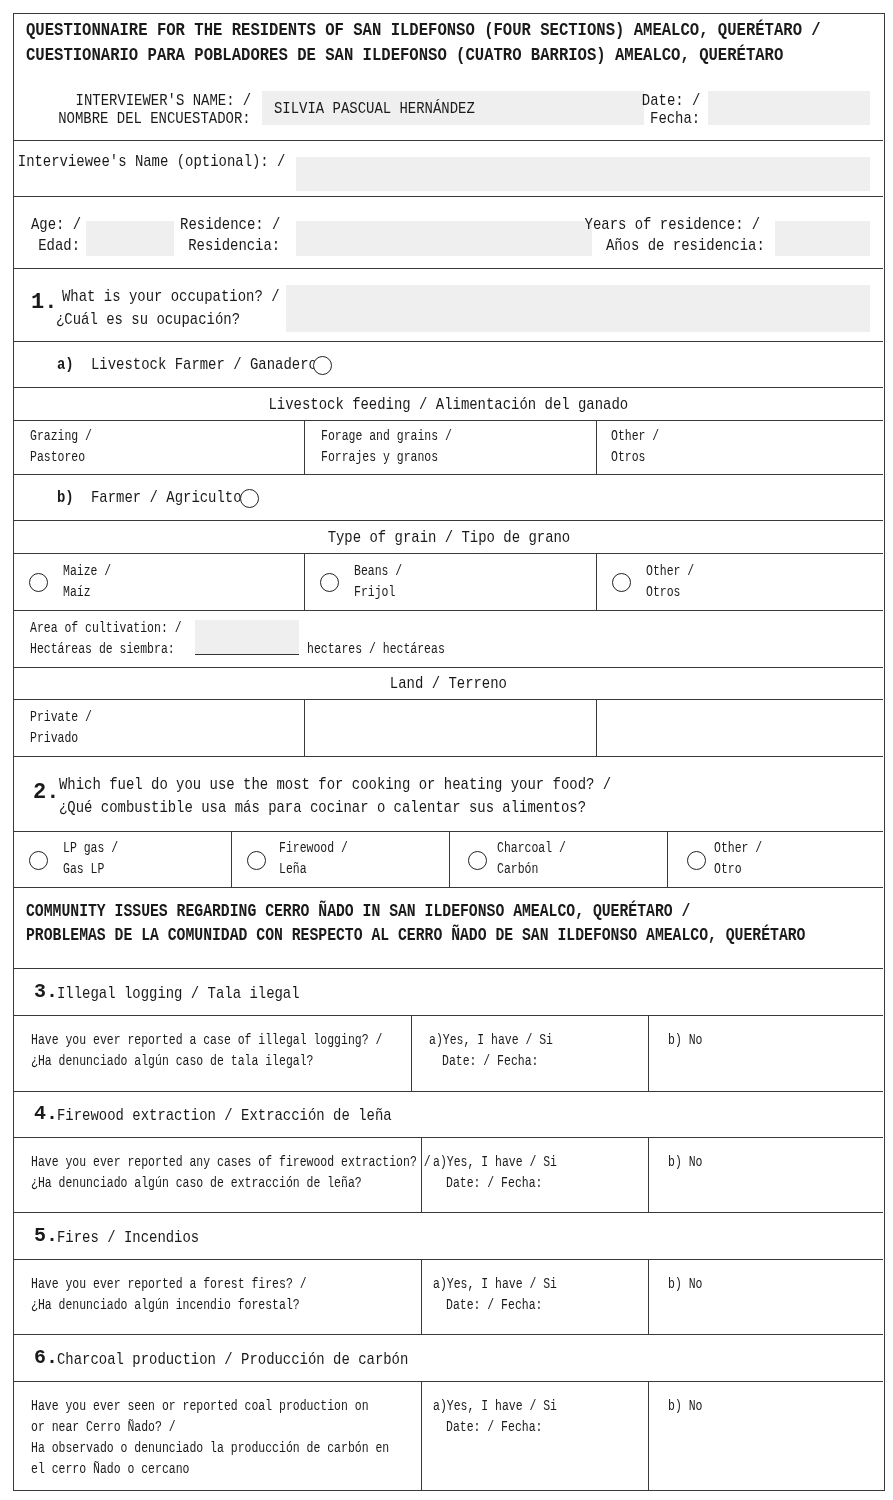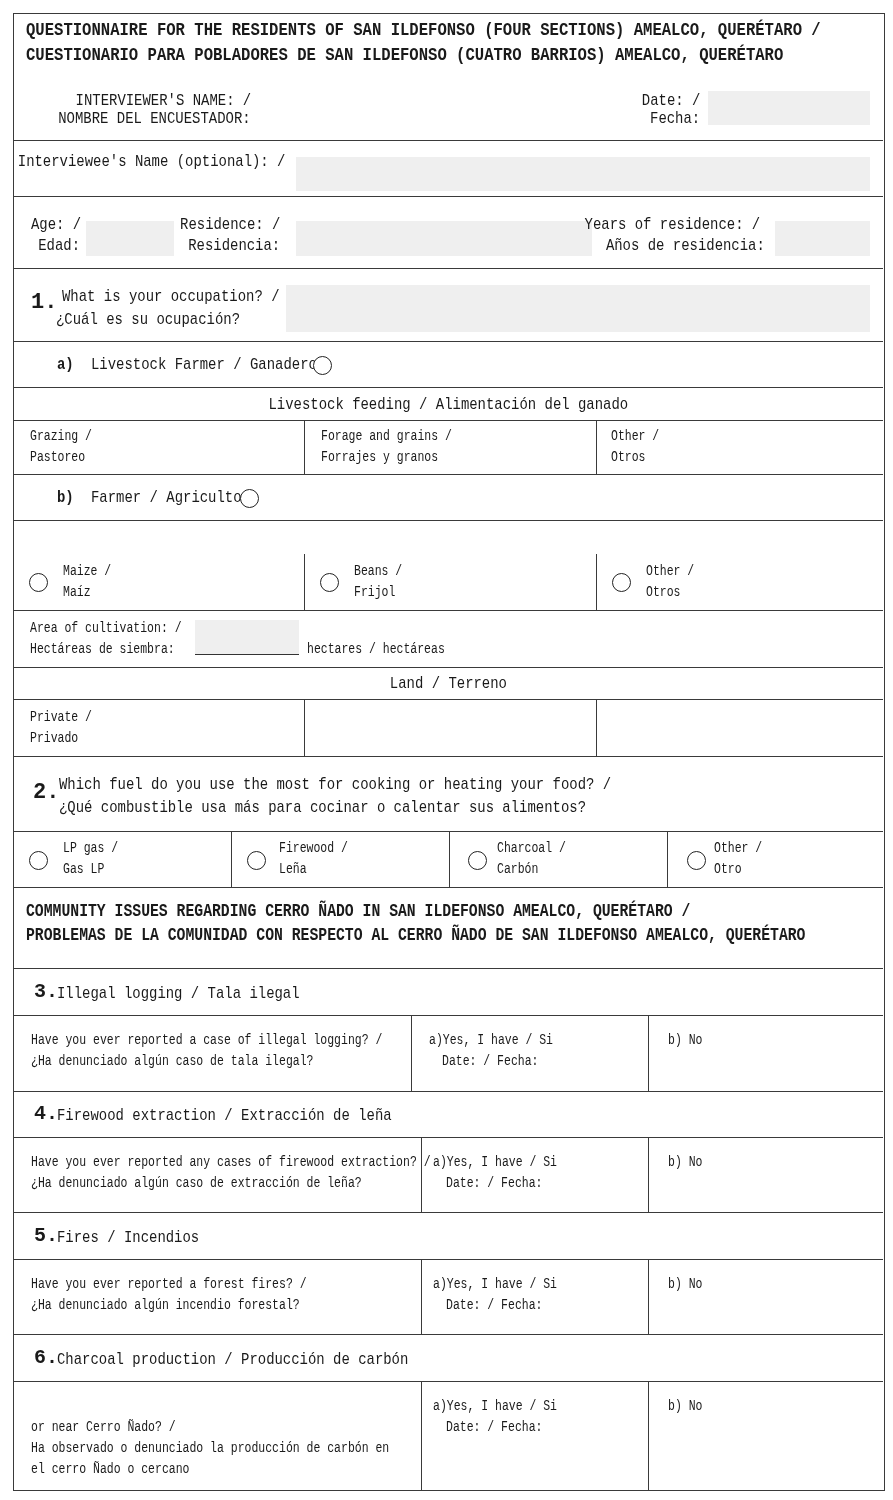--- a/index.html
+++ b/index.html
@@ -32,20 +32,23 @@
 <body>
 
 <div class="form">
 
   <div class="row" style="top:0; height:127px;">
     <div class="t title" style="left:12px; top:4px;"><span class="cond">QUESTIONNAIRE FOR THE RESIDENTS OF SAN ILDEFONSO (FOUR SECTIONS) AMEALCO, QUERÉTARO /</span></div>
     <div class="t title" style="left:12px; top:29px;"><span class="cond">CUESTIONARIO PARA POBLADORES DE SAN ILDEFONSO (CUATRO BARRIOS) AMEALCO, QUERÉTARO</span></div>
 
     <div class="t f17 right" style="right:632px; top:76px;"><span class="condr">INTERVIEWER'S NAME: /</span></div>
     <div class="t f17 right" style="right:632px; top:94px;"><span class="condr">NOMBRE DEL ENCUESTADOR:</span></div>
+    <div class="field" style="left:248px; top:77px; width:382px; height:34px;">
+      <div class="t f17" style="left:12px; top:7px;"><span class="cond">SILVIA PASCUAL HERNÁNDEZ</span></div>
+    </div>
     <div class="t f17 right" style="right:183px; top:76px;"><span class="condr">Date: /</span></div>
     <div class="t f17 right" style="right:183px; top:94px;"><span class="condr">Fecha:</span></div>
     <div class="field" style="left:694px; top:77px; width:162px; height:34px;"><span></span></div>
   </div>
 
   <div class="row" style="top:127px; height:56px;">
     <div class="t f17 right" style="right:598px; top:10px;"><span class="condr">Interviewee's Name (optional): /</span></div>
     <div class="field" style="left:282px; top:16px; width:574px; height:34px;"><span></span></div>
   </div>
 
@@ -94,20 +97,23 @@
       <div class="t f14" style="left:14px; top:26px;"><span class="cond">Otros</span></div>
     </div>
   </div>
 
   <div class="row" style="top:461px; height:46px;">
     <div class="t f17 bold" style="left:43px; top:12px;"><span class="cond">b)</span></div>
     <div class="t f17" style="left:77px; top:12px;"><span class="cond">Farmer / Agricultor</span></div>
     <div class="radio" style="left:226px; top:14px;"></div>
   </div>
 
+  <div class="row" style="top:507px; height:33px;">
+    <div class="t f17" style="left:0; right:0; top:6px; text-align:center;"><span class="condc">Type of grain / Tipo de grano</span></div>
+  </div>
 
   <div class="row" style="top:540px; height:57px;">
     <div class="cell" style="left:0; width:290px;">
       <div class="radio" style="left:15px; top:19px;"></div>
       <div class="t f14" style="left:49px; top:7px;"><span class="cond">Maize /</span></div>
       <div class="t f14" style="left:49px; top:28px;"><span class="cond">Maíz</span></div>
     </div>
     <div class="cell vdiv" style="left:290px; width:292px;">
       <div class="radio" style="left:15px; top:19px;"></div>
       <div class="t f14" style="left:49px; top:7px;"><span class="cond">Beans /</span></div>
@@ -231,20 +237,21 @@
     </div>
   </div>
 
   <div class="row" style="top:1321px; height:47px;">
     <div class="t num" style="left:20px; top:12px; font-size:20px;">6.</div>
     <div class="t f17" style="left:43px; top:14px;"><span class="cond">Charcoal production / Producción de carbón</span></div>
   </div>
 
   <div class="row nb" style="top:1368px; height:108px;">
     <div class="cell" style="left:0; width:407px;">
+      <div class="t f14" style="left:17px; top:14px;"><span class="cond">Have you ever seen or reported coal production on</span></div>
       <div class="t f14" style="left:17px; top:35px;"><span class="cond">or near Cerro Ñado? /</span></div>
       <div class="t f14" style="left:17px; top:56px;"><span class="cond">Ha observado o denunciado la producción de carbón en</span></div>
       <div class="t f14" style="left:17px; top:77px;"><span class="cond">el cerro Ñado o cercano</span></div>
     </div>
     <div class="cell vdiv" style="left:407px; width:227px;">
       <div class="t f14" style="left:11px; top:14px;"><span class="cond">a)Yes, I have / Si</span></div>
       <div class="t f14" style="left:24px; top:35px;"><span class="cond">Date: / Fecha:</span></div>
     </div>
     <div class="cell vdiv" style="left:634px; width:235px;">
       <div class="t f14" style="left:19px; top:14px;"><span class="cond">b) No</span></div>

